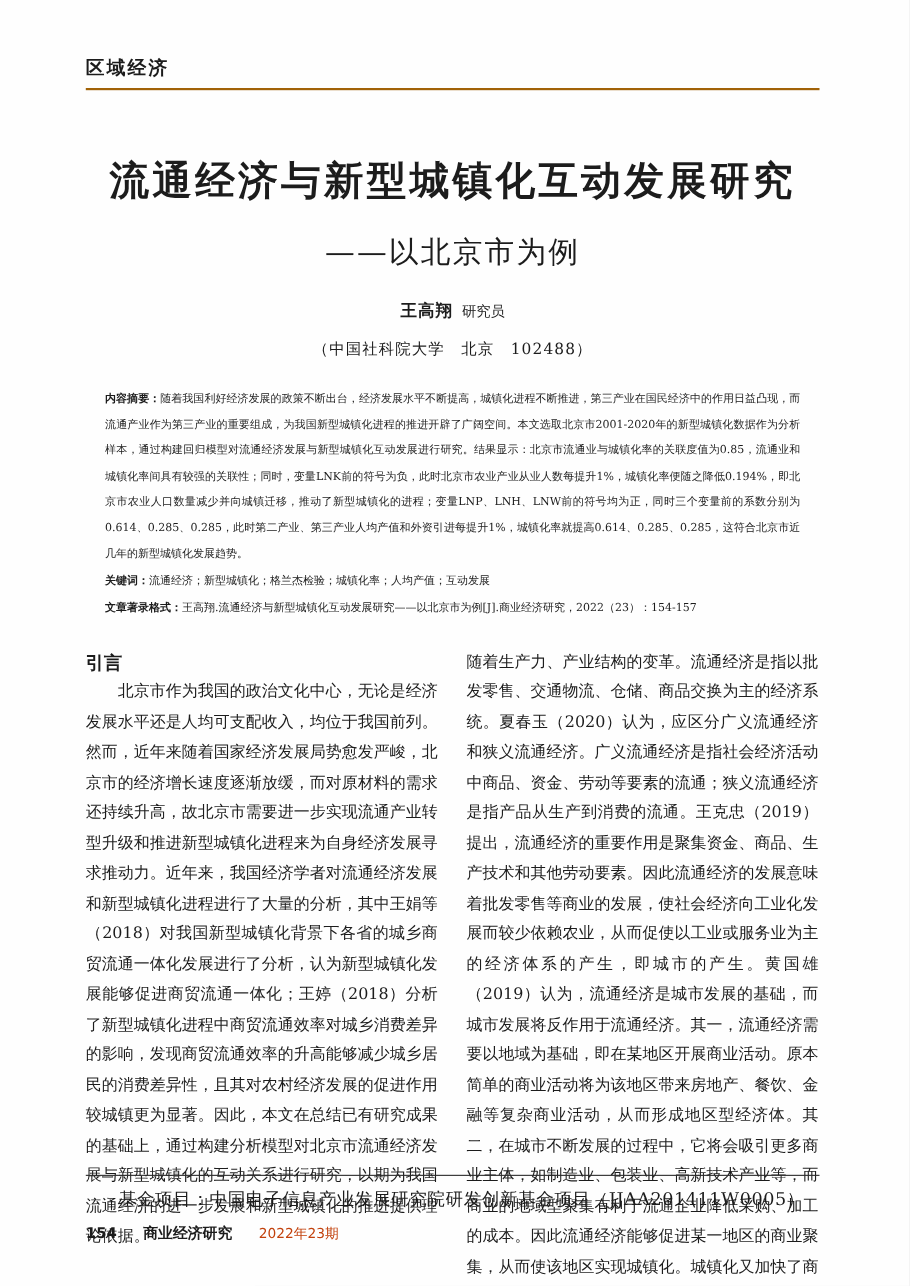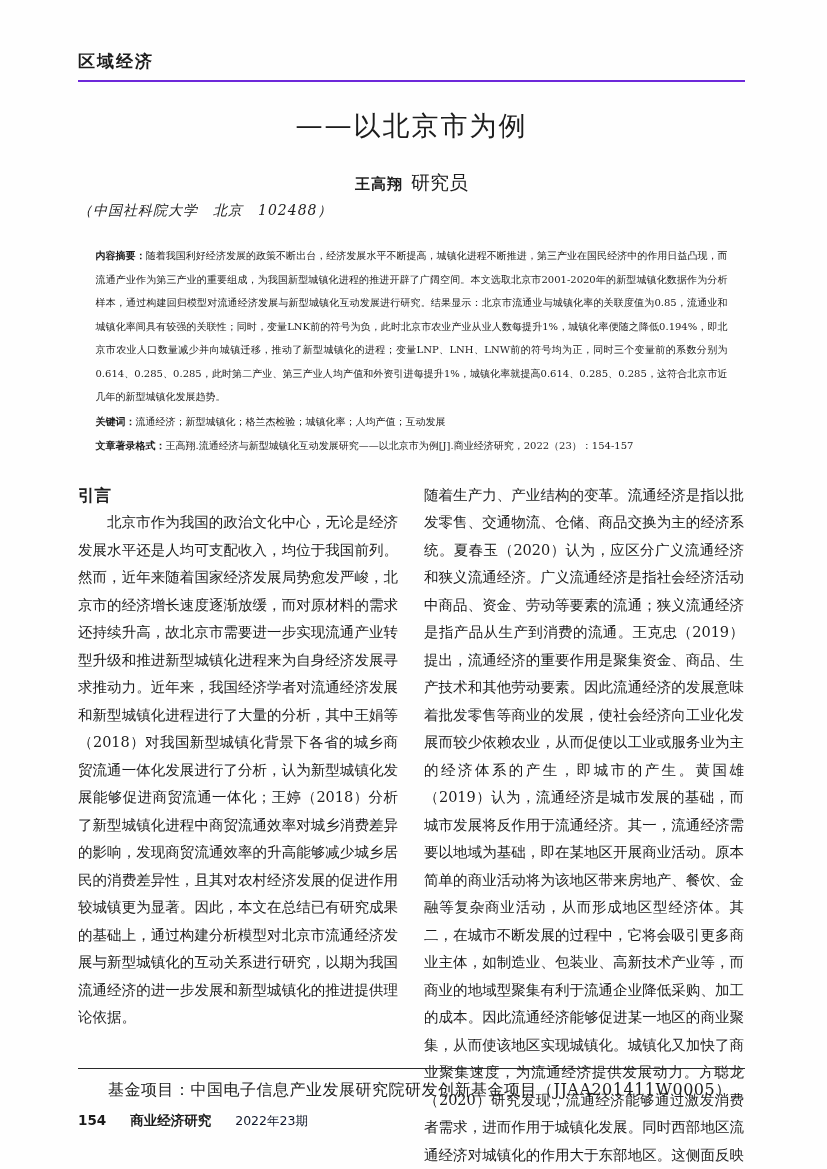--- a/index.html
+++ b/index.html
@@ -10,21 +10,21 @@
     height: 1169px;
     margin: 0 auto;
     background: #fefefe;
     color: #1c1c1c;
     font-family: "DejaVu Serif", "Liberation Serif", serif;
     overflow: hidden;
   }
   .content { padding: 50px 82px 0 78px; }
 
   
-  .section-label-row { border-bottom: 2px solid #6d28d9; padding-bottom: 7px; }
+  .section-label-row { border-bottom: 2px solid #a16207; padding-bottom: 7px; }
   .section-label {
     font-family: "DejaVu Sans", "Liberation Sans", sans-serif;
     font-weight: bold;
     font-size: 17px;
     letter-spacing: 2px;
   }
 
   
   .title {
     margin-top: 62px;
@@ -40,22 +40,22 @@
     text-align: center;
     font-size: 27px;
     letter-spacing: 2px;
   }
   .author-line { margin-top: 26px; text-align: center; font-size: 15px; }
   .author-name {
     font-family: Liberation Serif, serif;
     font-weight: bold;
     letter-spacing: 1px;
   }
-  .author-role { font-size: 19px; margin-left: 8px; }
-  .affiliation { margin-top: 6px; text-align: left; font-size: 14px; letter-spacing: 1px; font-style: italic; }
+  .author-role { font-size: 13px; margin-left: 8px; }
+  .affiliation { margin-top: 17px; text-align: center; font-size: 14px; letter-spacing: 1px; }
 
   
   .meta-block {
     margin: 24px auto 0 auto;
     width: 632px;
     font-size: 10px;
     line-height: 23.5px;
     text-align: justify;
   }
   .meta-label {
@@ -106,33 +106,34 @@
     gap: 24px;
   }
   .page-number, .journal-name {
     font-family: "DejaVu Sans", "Liberation Sans", sans-serif;
     font-weight: bold;
     font-size: 13.5px;
   }
   .issue-info {
     font-family: "DejaVu Sans", "Liberation Sans", sans-serif;
     font-size: 12.5px;
-    color: #0f172a;
+    color: #c2410c;
   }
 </style>
 </head>
 <body>
 
 <div class="page">
   <div class="content">
 
     <div class="section-label-row">
       <span class="section-label">区域经济</span>
     </div>
 
+    <h1 class="title">流通经济与新型城镇化互动发展研究</h1>
     <div class="subtitle">——以北京市为例</div>
 
     <div class="author-line">
       <span class="author-name">王高翔</span><span class="author-role">研究员</span>
     </div>
     <div class="affiliation">（中国社科院大学　北京　102488）</div>
 
     <div class="meta-block">
       <div class="meta-row">
         <span class="meta-label">内容摘要：</span><span>随着我国利好经济发展的政策不断出台，经济发展水平不断提高，城镇化进程不断推进，第三产业在国民经济中的作用日益凸现，而流通产业作为第三产业的重要组成，为我国新型城镇化进程的推进开辟了广阔空间。本文选取北京市2001-2020年的新型城镇化数据作为分析样本，通过构建回归模型对流通经济发展与新型城镇化互动发展进行研究。结果显示：北京市流通业与城镇化率的关联度值为0.85，流通业和城镇化率间具有较强的关联性；同时，变量LNK前的符号为负，此时北京市农业产业从业人数每提升1%，城镇化率便随之降低0.194%，即北京市农业人口数量减少并向城镇迁移，推动了新型城镇化的进程；变量LNP、LNH、LNW前的符号均为正，同时三个变量前的系数分别为0.614、0.285、0.285，此时第二产业、第三产业人均产值和外资引进每提升1%，城镇化率就提高0.614、0.285、0.285，这符合北京市近几年的新型城镇化发展趋势。</span>

